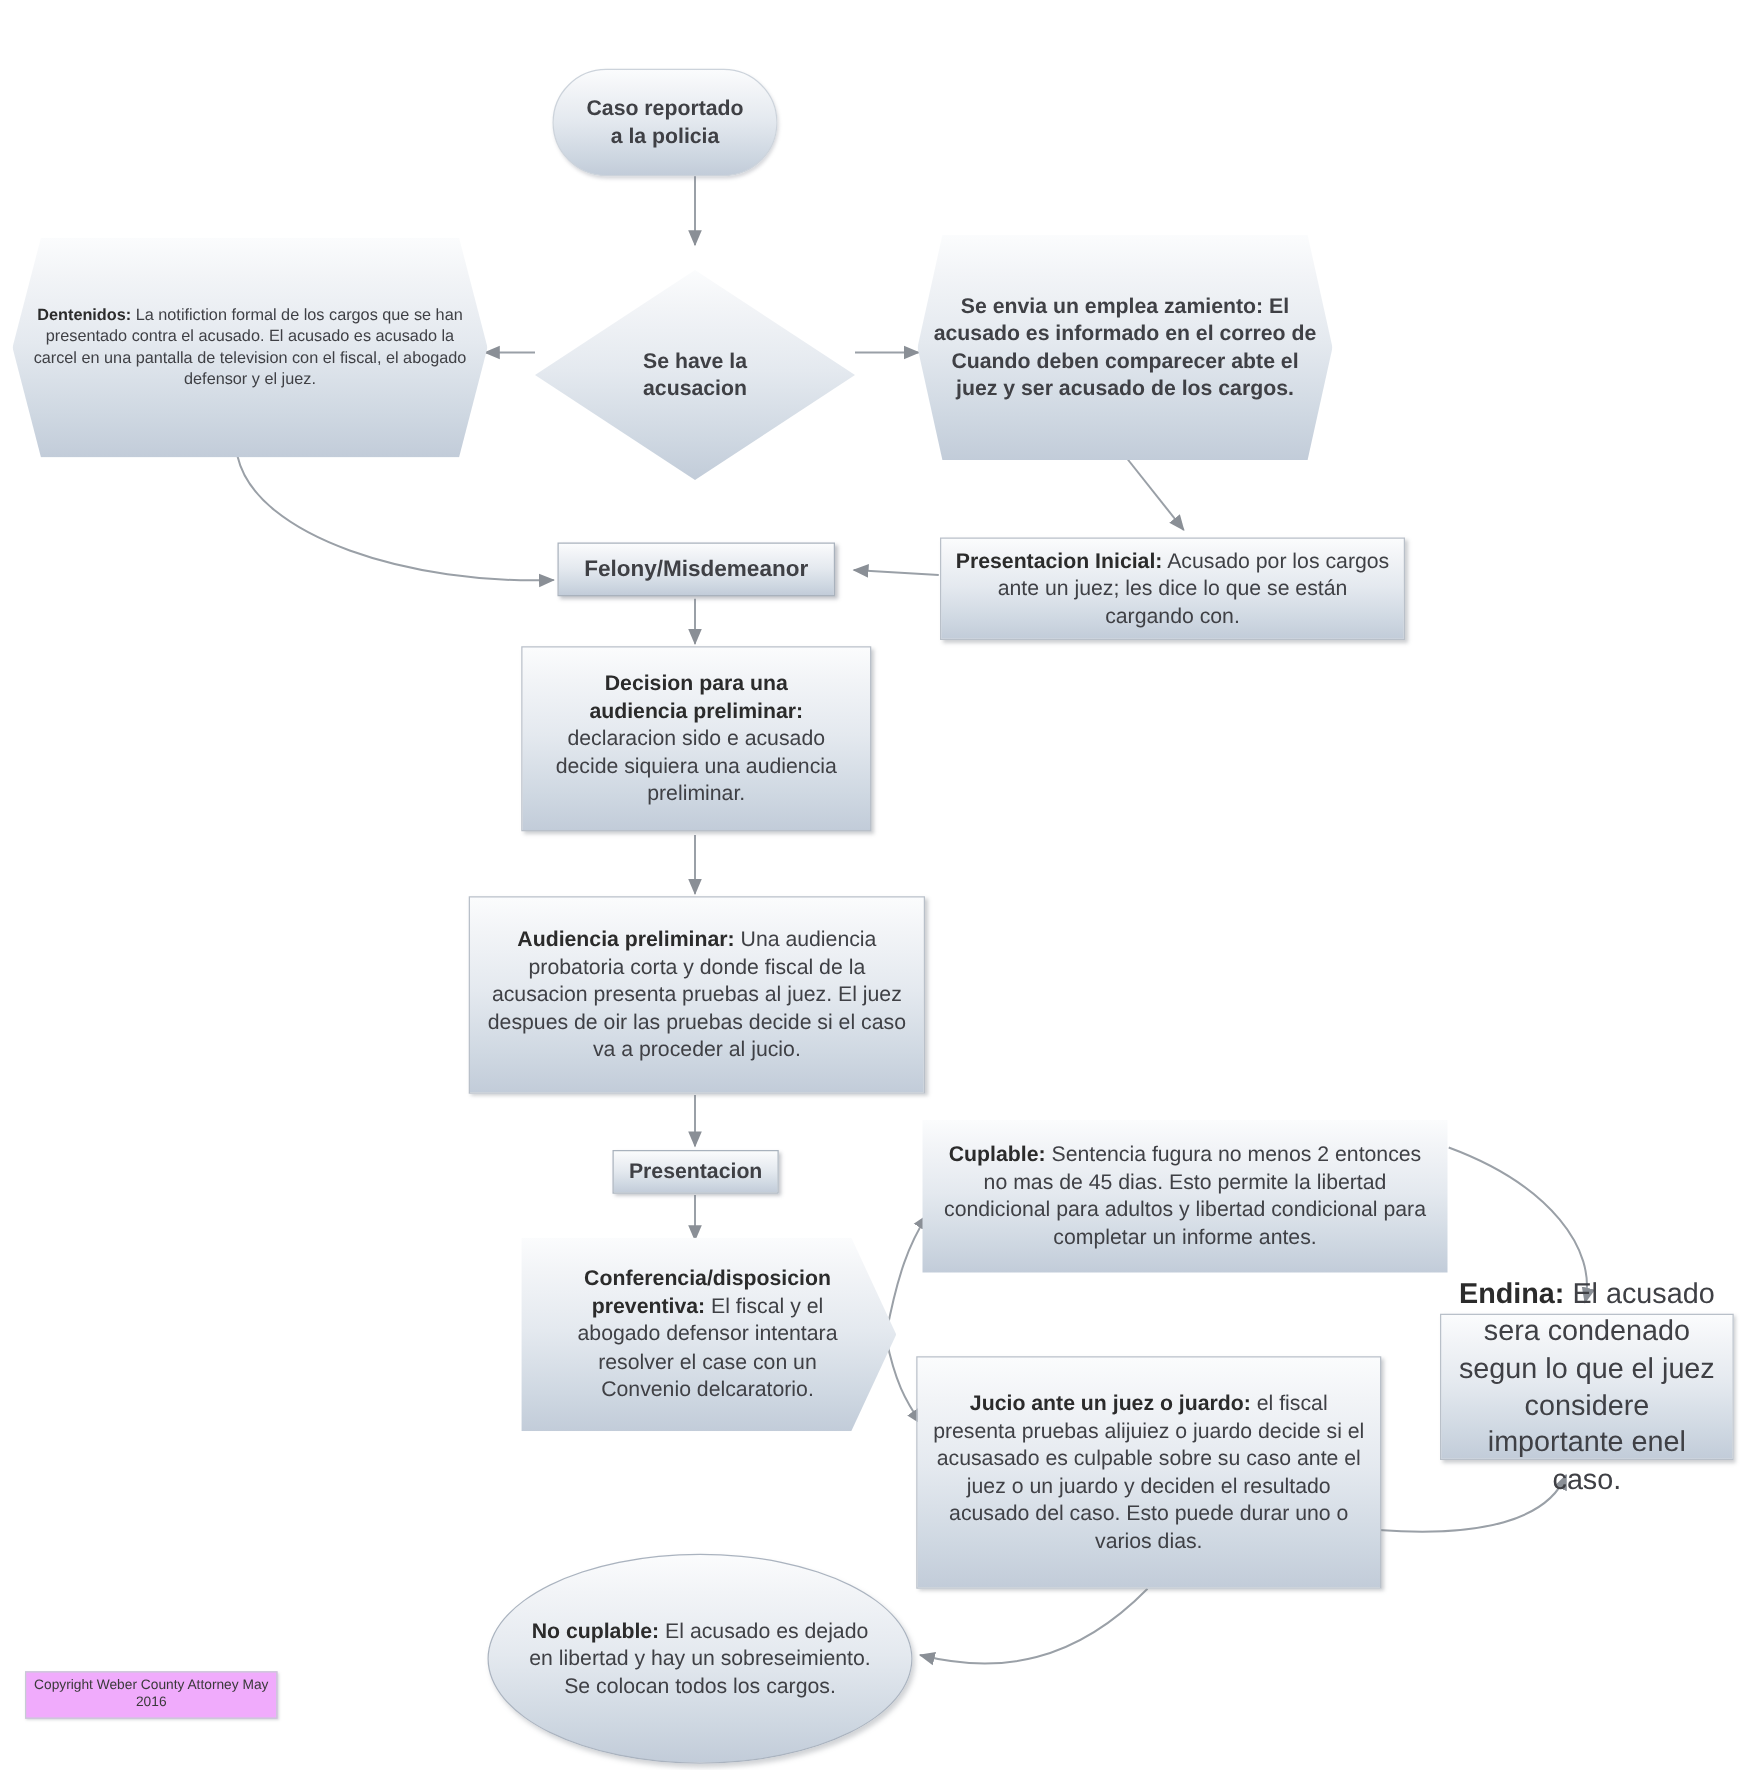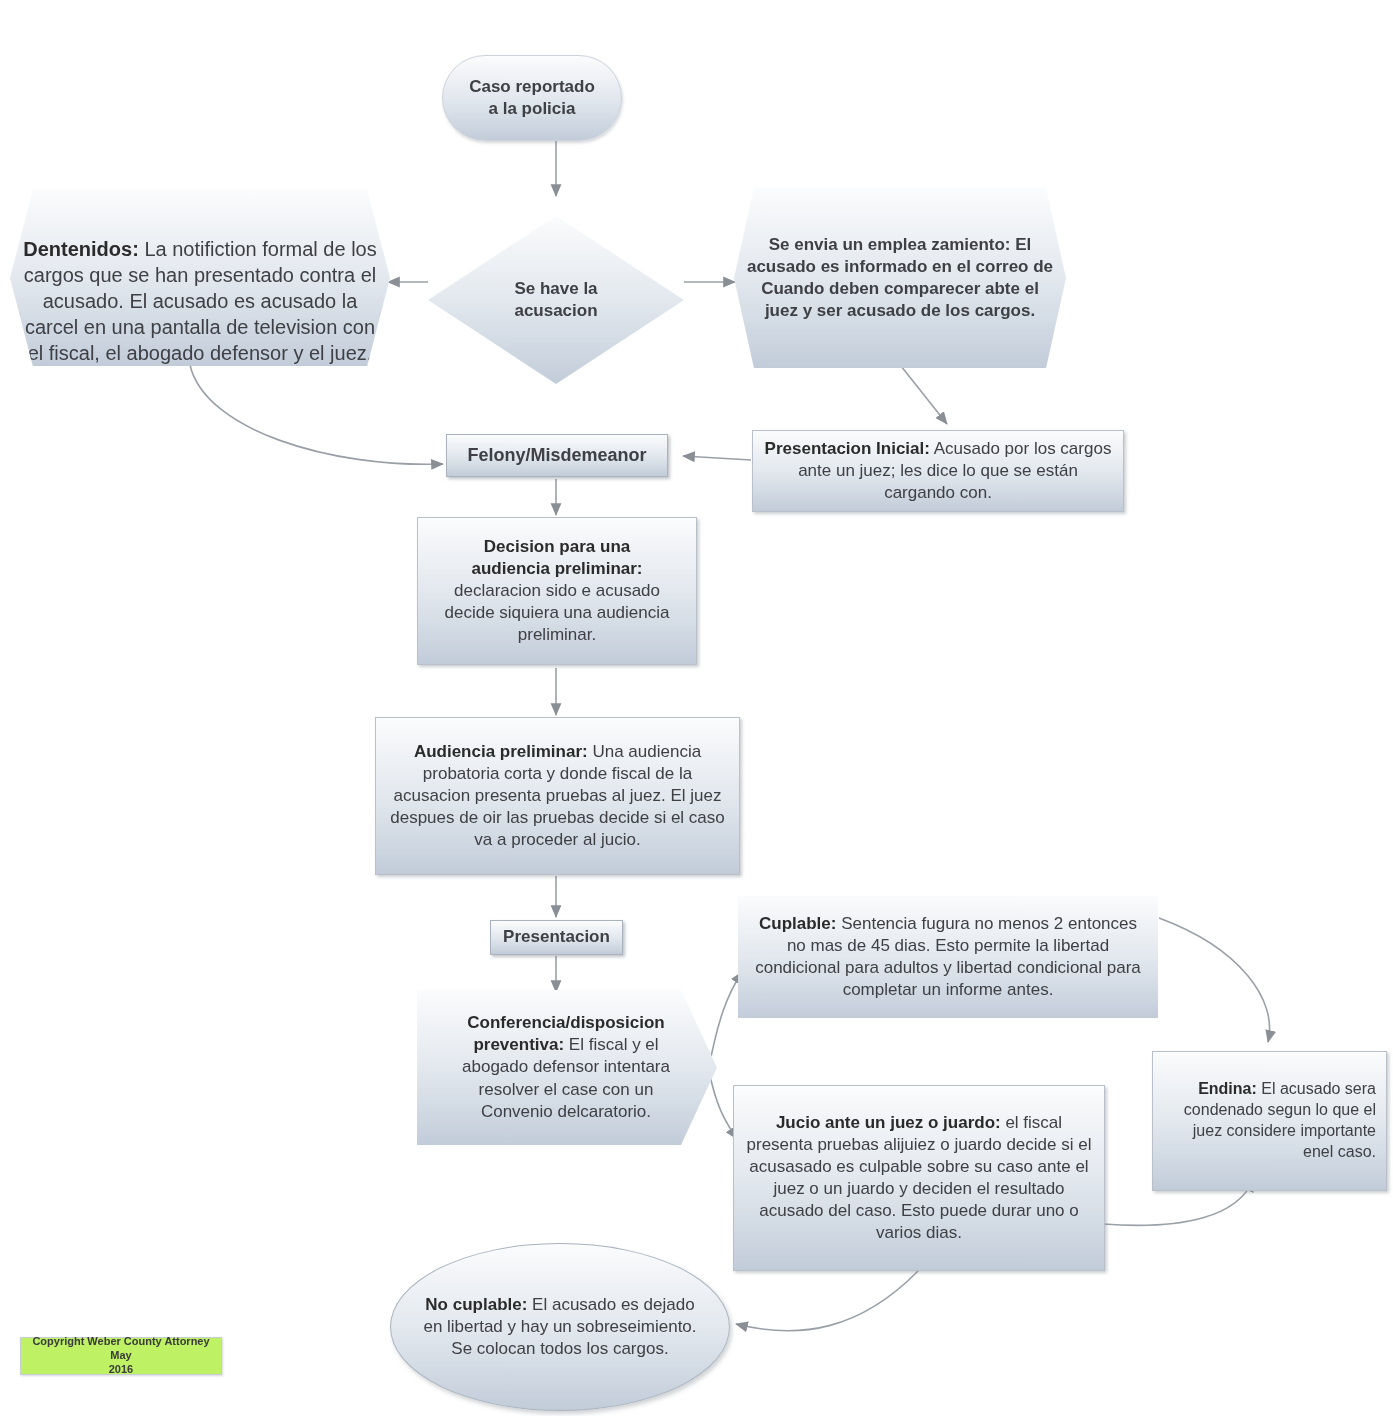--- a/index.html
+++ b/index.html
@@ -66,23 +66,23 @@
   .chevron{ 
     clip-path:polygon(0% 0%,88% 0%,100% 50%,88% 100%,0% 100%);
   }
   .hexflag{ 
     clip-path:polygon(6% 0%,94% 0%,100% 50%,94% 100%,6% 100%,0% 50%);
   }
   .bold-node{font-weight:bold;}
   .copyright{
     position:absolute;
     border:1px solid #c6ccd4;
-    background:#bef264;
+    background:#f0abfc;
     font-size:11px;
-    font-weight:bold;
+    font-weight:normal;
     color:#3a3a3a;
     text-align:center;
     line-height:1.25;
     display:flex;align-items:center;justify-content:center;
     box-shadow:1px 1px 2px rgba(140,145,155,.35);
   }
 </style>
 </head>
 <body>
 
@@ -135,21 +135,21 @@
     </span>
   </div>
 
   <div class="node grad diamond bold-node" style="left:428px;top:216px;width:256px;height:168px;font-size:17px;">
     <span class="txt">
       <span>Se have la</span><br>
       <span>acusacion</span>
     </span>
   </div>
 
-  <div class="node grad hexflag" style="left:10px;top:190px;width:380px;height:176px;font-size:20px;align-items:flex-end;">
+  <div class="node grad hexflag" style="left:10px;top:190px;width:380px;height:176px;font-size:13px;">
     <span class="txt"><b>Dentenidos:</b><span> La notifiction formal de los cargos que se han presentado contra el acusado.  El acusado es acusado la carcel en una pantalla de television con el fiscal, el abogado defensor y el juez.</span></span>
   </div>
 
   <div class="node grad hexflag bold-node" style="left:734px;top:188px;width:332px;height:180px;font-size:17px;">
     <span class="txt">Se envia un emplea zamiento: El acusado es informado en el correo de Cuando deben comparecer abte el juez y ser acusado de los cargos.</span>
   </div>
 
   <div class="node grad plainrect bold-node" style="left:446px;top:434px;width:222px;height:43px;font-size:18px;">
     <span class="txt">Felony/Misdemeanor</span>
   </div>
@@ -175,21 +175,21 @@
   </div>
 
   <div class="node grad" style="left:738px;top:896px;width:420px;height:122px;font-size:17px;justify-content:center;">
     <span class="txt"><b>Cuplable:</b><span> Sentencia fugura no menos 2 entonces no mas de 45 dias. Esto permite la libertad condicional para adultos y libertad condicional para completar un informe antes.</span></span>
   </div>
 
   <div class="node grad rect" style="left:733px;top:1085px;width:372px;height:186px;font-size:17px;">
     <span class="txt"><b>Jucio ante un juez o juardo:</b><span> el fiscal presenta pruebas alijuiez o juardo decide si el acusasado es culpable sobre su caso ante el juez o un juardo y deciden el resultado acusado del caso. Esto puede durar uno o varios dias.</span></span>
   </div>
 
-  <div class="node grad rect" style="left:1152px;top:1051px;width:235px;height:140px;font-size:16px;text-align:right;">
+  <div class="node grad rect" style="left:1152px;top:1051px;width:235px;height:117px;font-size:23px;">
     <span class="txt"><b>Endina:</b><span> El acusado sera condenado segun lo que el juez considere importante enel caso.</span></span>
   </div>
 
   <div class="node grad ellipse" style="left:390px;top:1243px;width:340px;height:168px;font-size:17px;">
     <span class="txt" style="padding:0 30px;"><b>No cuplable:</b><span>  El acusado es dejado en libertad y hay un sobreseimiento.  Se colocan todos los cargos.</span></span>
   </div>
 
   <div class="copyright" style="left:20px;top:1337px;width:200px;height:36px;">
     <span>
       <span>Copyright Weber County Attorney May</span><br>

